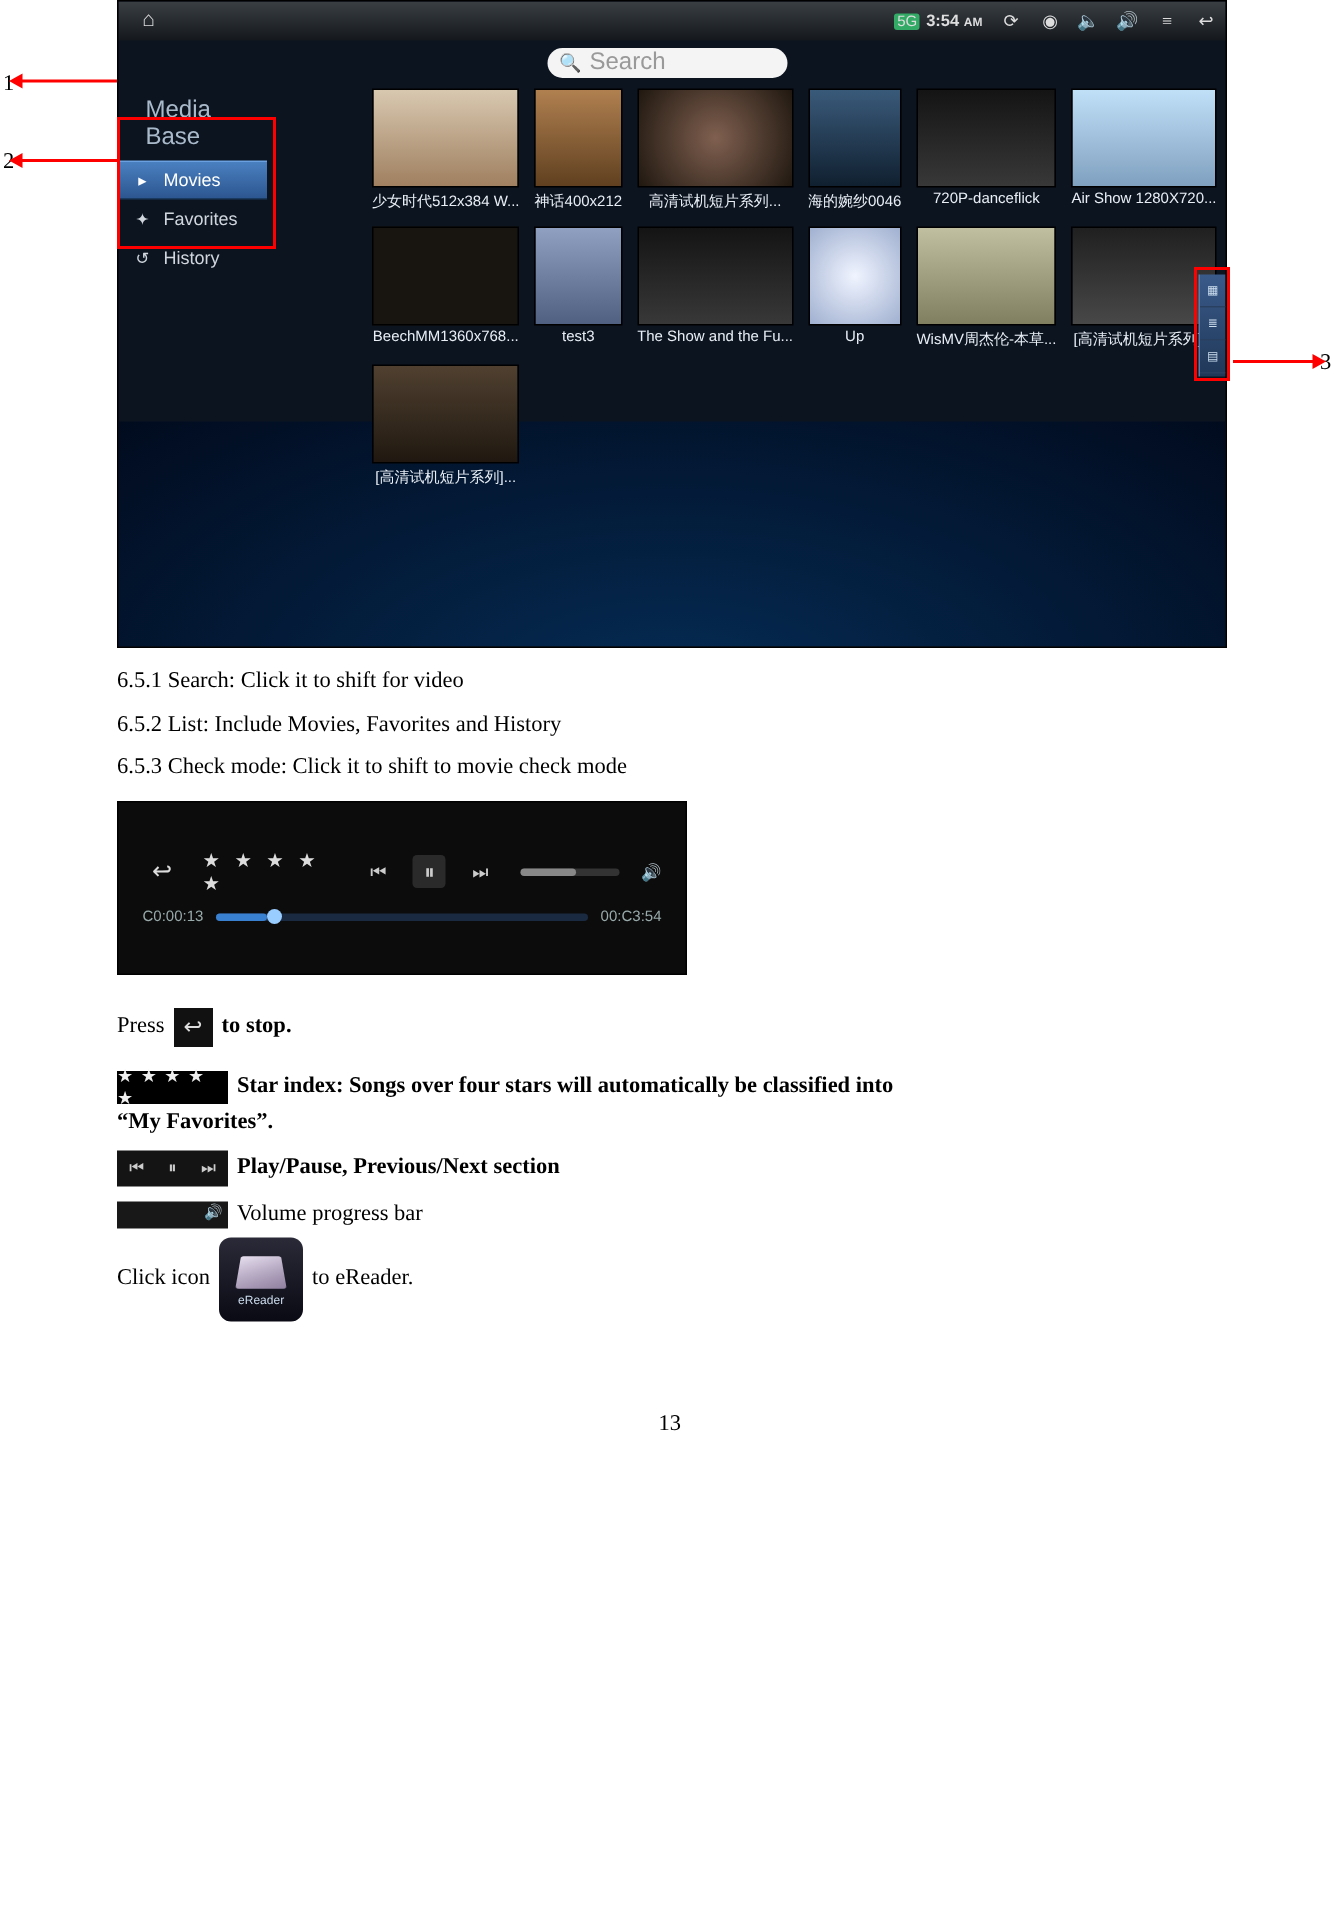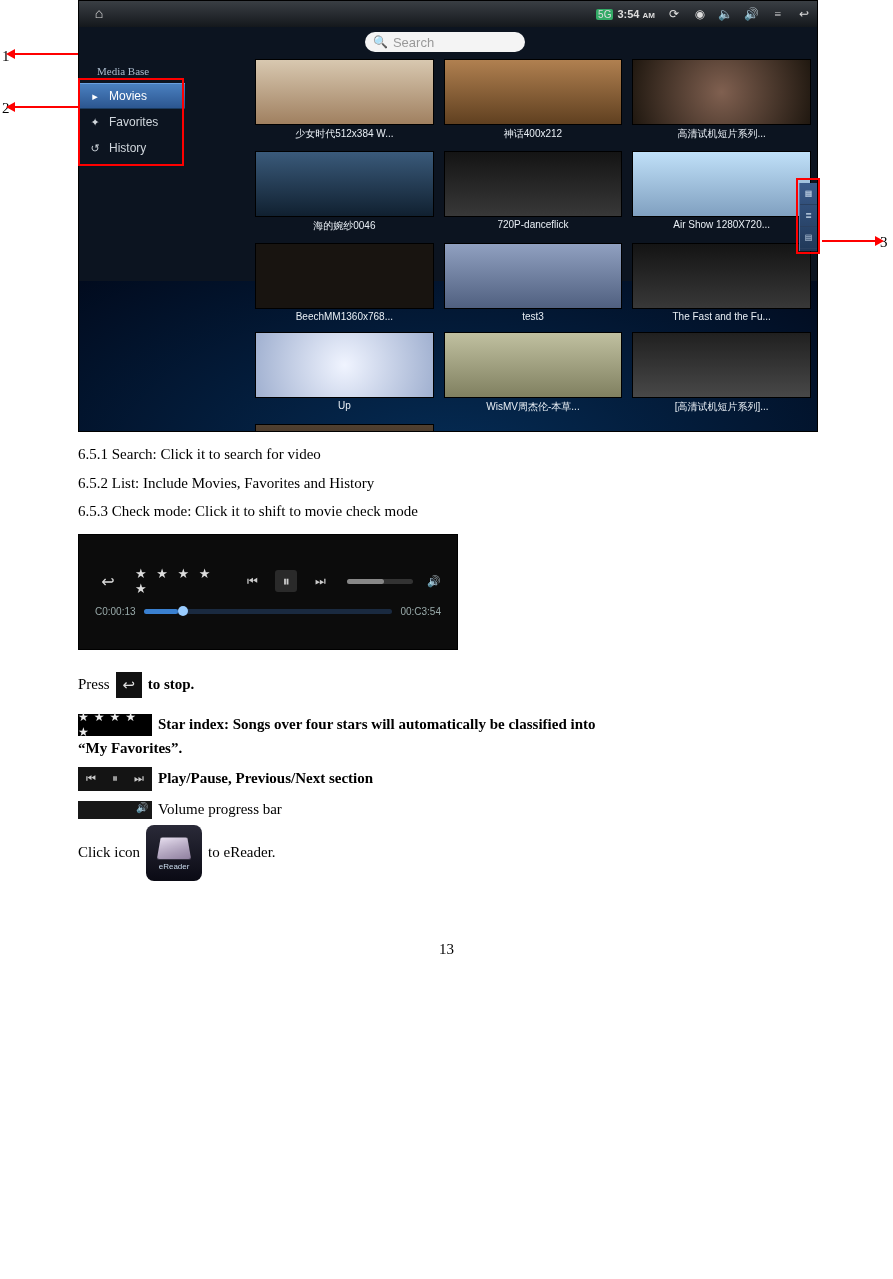--- a/index.html
+++ b/index.html
@@ -12,28 +12,28 @@
   .screenshot { width: 740px; height: 432px; background: #0c1420; position: relative; overflow: hidden; border: 1px solid #000; }
   .statusbar { height: 26px; background: linear-gradient(#3a3f44,#14181c); display: flex; align-items: center; color: #ddd; font-size: 11px; }
   .statusbar .home-ic { width: 40px; text-align: center; font-size: 14px; }
   .statusbar .spacer { flex: 1; }
   .statusbar .ic { width: 26px; text-align: center; font-size: 12px; }
   .statusbar .time-badge { background: #3a6; padding: 0 2px; margin-right: 4px; border-radius: 2px; font-family: sans-serif; font-size: 10px; }
   .statusbar .time { font-weight: bold; margin-right: 6px; font-family: sans-serif; }
   .searchrow { height: 30px; display: flex; align-items: center; padding-left: 286px; }
   .searchbox { width: 160px; height: 20px; background: #f4f4f4; border-radius: 10px; display: flex; align-items: center; padding: 0 8px; gap: 5px; }
   .searchbox .mag { color: #888; font-size: 12px; }
-  .searchbox .ph { color: #999; font-size: 13px; font-family: sans-serif; }
+  .searchbox .ph { color: #999; font-size: 16px; font-family: sans-serif; }
   .mainarea { position: absolute; top: 56px; left: 0; right: 0; bottom: 0; display: flex; }
   .sidebar { width: 106px; padding-top: 4px; }
-  .mediabase { color: #bcd; font-size: 11px; font-family: Liberation Serif, serif; padding: 4px 0 6px 18px; opacity: .9; }
+  .mediabase { color: #bcd; font-size: 16px; font-family: Liberation Sans, sans-serif; padding: 4px 0 6px 18px; opacity: .9; }
   .nav-item { display: flex; align-items: center; gap: 8px; height: 26px; padding-left: 10px; color: #d0d6dc; font-size: 12px; font-family: sans-serif; }
   .nav-item.active { background: linear-gradient(#4a80c0,#2c5690); color: #fff; border-top: 1px solid #6aa0e0; border-bottom: 1px solid #1a3a60; }
   .nav-ico { width: 12px; height: 12px; display: flex; align-items: center; justify-content: center; font-size: 11px; }
-  .grid { flex: 1; padding: 2px 6px 0 70px; display: grid; grid-template-columns: repeat(3, 1fr); gap: 8px 10px; align-content: start; }
+  .grid { flex: 1; padding: 2px 6px 0 70px; display: grid; grid-template-columns: repeat(6, 1fr); gap: 8px 10px; align-content: start; }
   .tile { display: flex; flex-direction: column; }
   .thumb { width: 100%; height: 66px; background: linear-gradient(135deg,#2a3a50,#5a6a80); border: 1px solid #000; position: relative; overflow: hidden; }
   .thumb.v1 { background: linear-gradient(#d8c8b0,#a08060); }
   .thumb.v2 { background: linear-gradient(#b08050,#604020); }
   .thumb.v3 { background: radial-gradient(circle,#806050,#201810); }
   .thumb.v4 { background: linear-gradient(#d0d0d0,#707070); }
   .thumb.v5 { background: linear-gradient(#3a5a7a,#102030); }
   .thumb.v6 { background: linear-gradient(#c0e0f8,#80a0c0); }
   .thumb.v7 { background: #181410; }
   .thumb.v8 { background: linear-gradient(#90a0c0,#506080); }
@@ -169,21 +169,21 @@
           <div class="tile">
               <div class="thumb v7"></div>
               <div class="cap">BeechMM1360x768...</div>
             </div>
           <div class="tile">
               <div class="thumb v8"></div>
               <div class="cap">test3</div>
             </div>
           <div class="tile">
               <div class="thumb v9"></div>
-              <div class="cap">The Fast and the Fu...</div>
+              <div class="cap">The Show and the Fu...</div>
             </div>
           <div class="tile">
               <div class="thumb v10"></div>
               <div class="cap">Up</div>
             </div>
           <div class="tile">
               <div class="thumb v11"></div>
               <div class="cap">WisMV周杰伦-本草...</div>
             </div>
           <div class="tile">
@@ -202,21 +202,21 @@
         <div class="rp-i">≣</div>
         <div class="rp-i">▤</div>
       </div>
     </div>
 
     <div class="redbox-sidebar" style="left:0px; top:78px; width:106px; height:88px;"></div>
     <div class="redbox-right" style="left:718px; top:178px; width:24px; height:76px;"></div>
   </div>
 
   <div class="body-text">
-    <p>6.5.1 Search: Click it to search for video</p>
+    <p>6.5.1 Search: Click it to shift for video</p>
     <p>6.5.2 List: Include Movies, Favorites and History</p>
     <p>6.5.3 Check mode: Click it to shift to movie check mode</p>
   </div>
 
   <div class="player">
     <div class="player-row1">
       <div class="pback">↩</div>
       <div class="stars">★ ★ ★ ★ ★</div>
       <div class="pctrls">
         <div class="pctrl">⏮</div>

